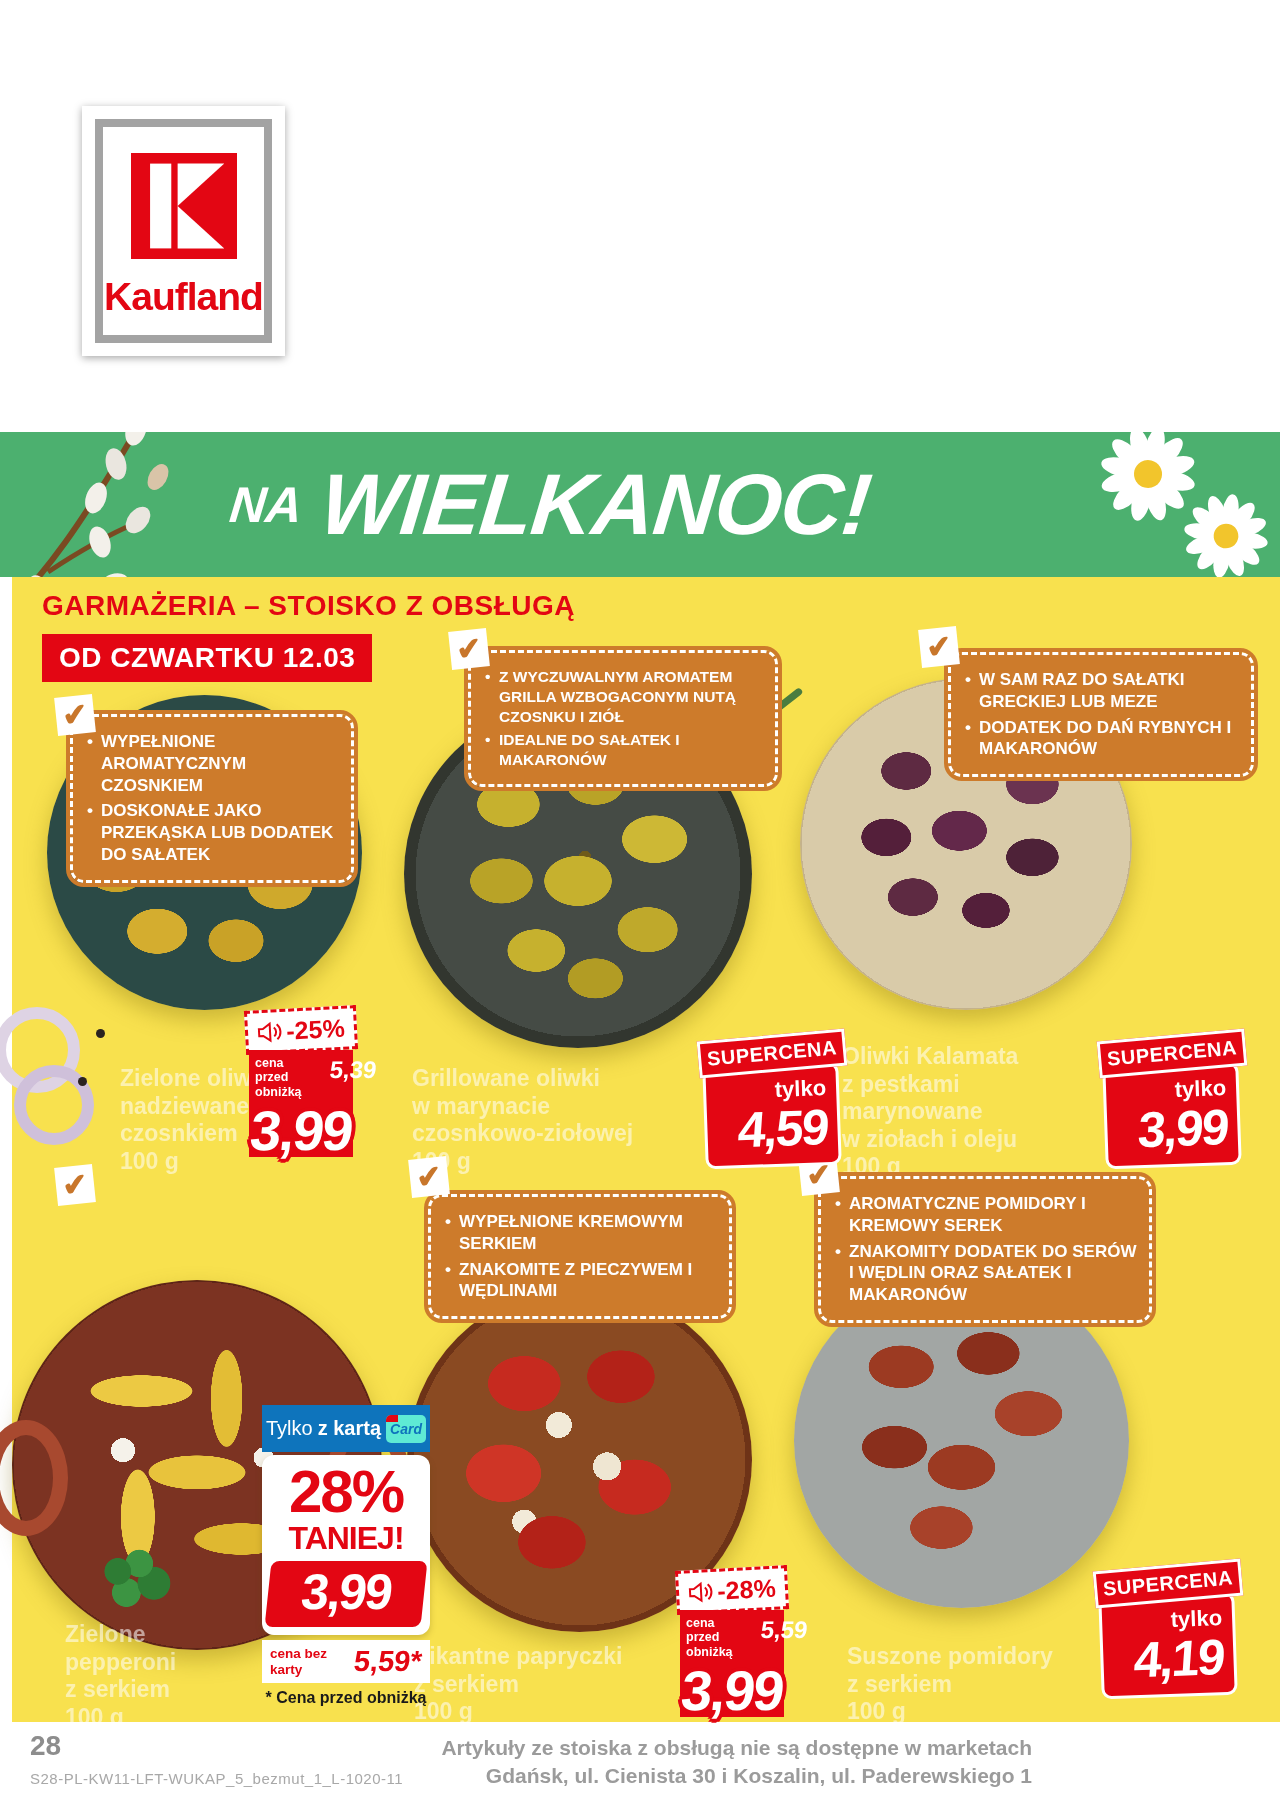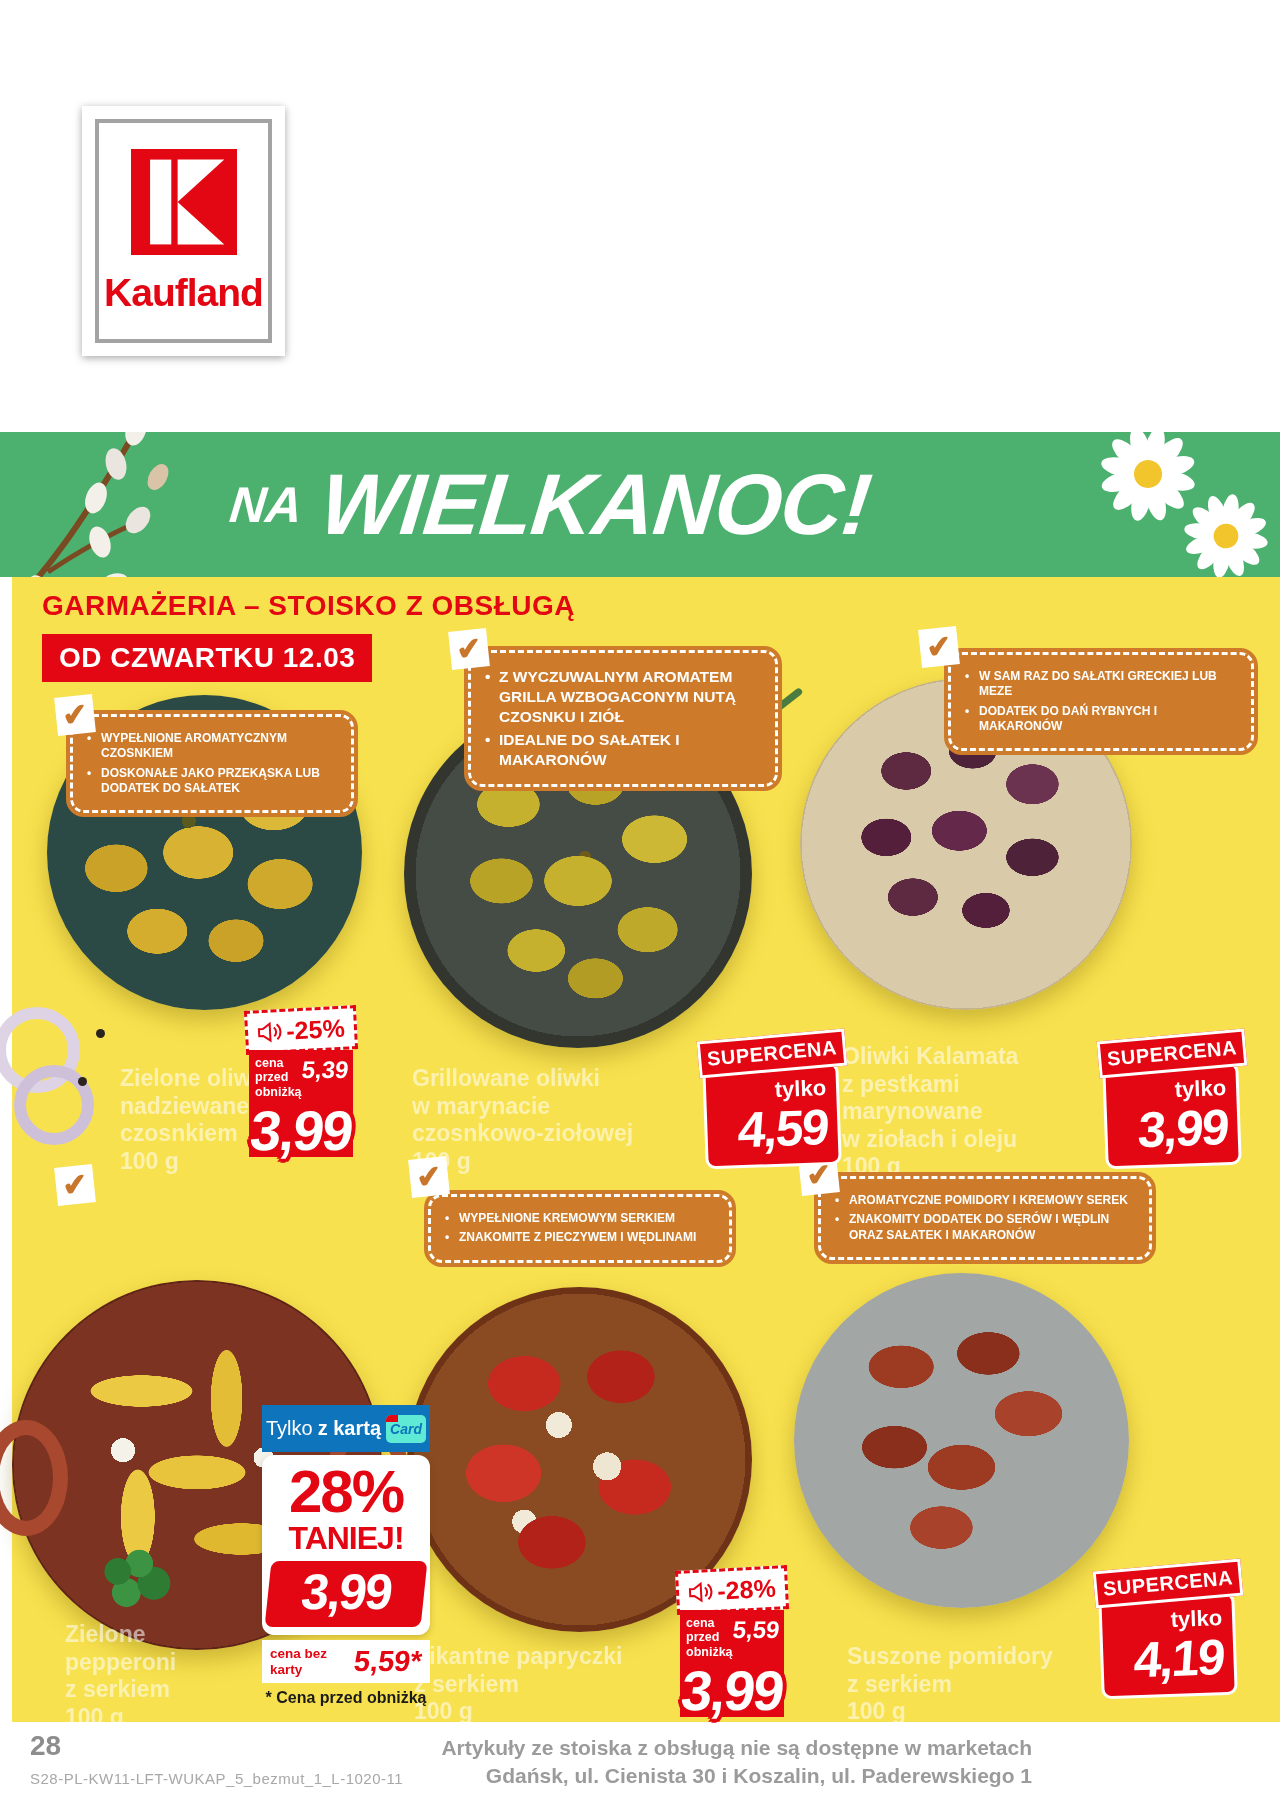--- a/index.html
+++ b/index.html
@@ -20,21 +20,21 @@
       radial-gradient(ellipse 200px 100px at 66% 55%, #c8402a 0 60%, transparent 61%),
       radial-gradient(ellipse 230px 90px at 90% 60%, #8a1a0c 0 60%, transparent 61%),
       radial-gradient(ellipse 80px 16px at 86% 72%, #5e8a3c 0 60%, transparent 61%),
       radial-gradient(ellipse 70px 45px at 97% 40%, #d8a35f 0 55%, transparent 56%),
       radial-gradient(ellipse 180px 80px at 20% 90%, #d04a30 0 60%, transparent 61%),
       radial-gradient(ellipse 220px 90px at 55% 92%, #a8270f 0 60%, transparent 61%),
       radial-gradient(ellipse 200px 85px at 85% 90%, #c13categories 0 0, transparent 0),
       #72120a;
   }
   .logo-box{position:absolute;left:82px;top:106px;width:203px;height:250px;background:#fff;box-shadow:0 2px 8px rgba(0,0,0,.35);}
-  .logo-frame{position:absolute;inset:13px;border:4px solid #a3a3a3;display:flex;flex-direction:column;align-items:center;}
+  .logo-frame{position:absolute;inset:13px;border:8px solid #a3a3a3;display:flex;flex-direction:column;align-items:center;}
   .k-emblem{width:106px;height:106px;margin-top:26px;}
   .logo-text{margin-top:16px;color:#e30613;font-size:39px;font-weight:800;letter-spacing:-1px;}
   .jest{position:absolute;left:190px;top:215px;width:300px;height:60px;transform:rotate(-90deg);
     color:#fff;font-size:62px;font-weight:700;letter-spacing:24px;text-align:center;line-height:60px;}
   .fresz{position:absolute;left:402px;top:-28px;color:#fff;font-family:"DejaVu Serif",serif;
     font-size:395px;font-weight:700;letter-spacing:-16px;line-height:420px;}
 
   
   .band{position:absolute;left:0;top:432px;width:1280px;height:145px;background:#4cb06f;overflow:hidden;}
   .band-text{position:absolute;left:0;top:0;width:1100px;height:145px;display:flex;align-items:center;justify-content:center;gap:18px;color:#fff;}
@@ -50,21 +50,21 @@
   .datebadge{position:absolute;left:30px;top:57px;background:#e30613;color:#fff;font-size:28px;font-weight:800;padding:8px 17px;letter-spacing:.5px;}
 
   
   .check{position:absolute;width:38px;height:38px;background:#fff;transform:rotate(-6deg);display:flex;align-items:center;justify-content:center;z-index:5;}
   .check span{color:#c8762b;font-size:30px;font-weight:700;line-height:1;}
   .c1{left:44px;top:119px;} .c2{left:438px;top:53px;} .c3{left:908px;top:51px;}
   .c4{left:44px;top:589px;} .c5{left:398px;top:581px;} .c6{left:788px;top:579px;}
 
   
   .bbox{position:absolute;background:#cd7b2b;border:3px dashed #fff;outline:4px solid #cd7b2b;border-radius:14px;
-    padding:10px 12px;color:#fff;font-weight:700;font-size:12px;line-height:1.28;z-index:4;box-sizing:border-box;}
+    padding:10px 12px;color:#fff;font-weight:700;font-size:17px;line-height:1.28;z-index:4;box-sizing:border-box;}
   .bullet{padding-left:16px;position:relative;margin:4px 0;}
   .bullet::before{content:"\2022";position:absolute;left:2px;}
   .b1{left:58px;top:137px;width:284px;}
   .b2{left:456px;top:73px;width:310px;font-size:15.5px;}
   .b3{left:936px;top:75px;width:306px;}
   .b4{left:58px;top:607px;width:336px;}
   .b5{left:416px;top:617px;width:304px;}
   .b6{left:806px;top:599px;width:334px;}
 
   
@@ -152,21 +152,21 @@
   .pname{position:absolute;color:rgba(255,255,255,.55);font-weight:700;font-size:23px;line-height:27.5px;z-index:2;}
   .pn1{left:108px;top:488px;} .pn2{left:400px;top:488px;} .pn3{left:830px;top:466px;}
   .pn4{left:53px;top:1044px;} .pn5{left:402px;top:1066px;} .pn6{left:835px;top:1066px;}
 
   
   .disc{position:absolute;z-index:6;width:112px;}
   .disc-top{background:#fff;border:3px solid #e30613;border-style:dashed;transform:rotate(-3deg);
     display:flex;align-items:center;justify-content:center;gap:3px;height:38px;}
   .disc-top span{color:#e30613;font-size:25px;font-weight:800;}
   .disc-red{position:relative;background:#e30613;margin:-2px 4px 0 4px;padding:6px 5px 58px 6px;}
-  .disc-old{display:flex;justify-content:space-between;}
+  .disc-old{display:flex;justify-content:space-between;gap:28px;}
   .disc-lbl{color:#fff;font-size:12.5px;font-weight:700;line-height:1.15;width:46px;}
   .disc-oldp{color:#fff;font-size:24px;font-weight:800;transform:skewX(-6deg);}
   .disc-big{position:absolute;left:-10px;right:-10px;bottom:-6px;text-align:center;color:#fff;
     font-size:56px;font-weight:800;transform:skewX(-6deg);letter-spacing:-2px;
     text-shadow:4px 0 #e30613,-4px 0 #e30613,0 4px #e30613,0 -4px #e30613,3px 3px #e30613,-3px 3px #e30613,3px -3px #e30613,-3px -3px #e30613;}
   .d1{left:233px;top:431px;} .d5{left:664px;top:991px;}
 
   
   .sc{position:absolute;z-index:6;width:148px;}
   .sc-top{background:#e30613;border:3px solid #fff;color:#fff;font-size:20px;font-weight:800;

